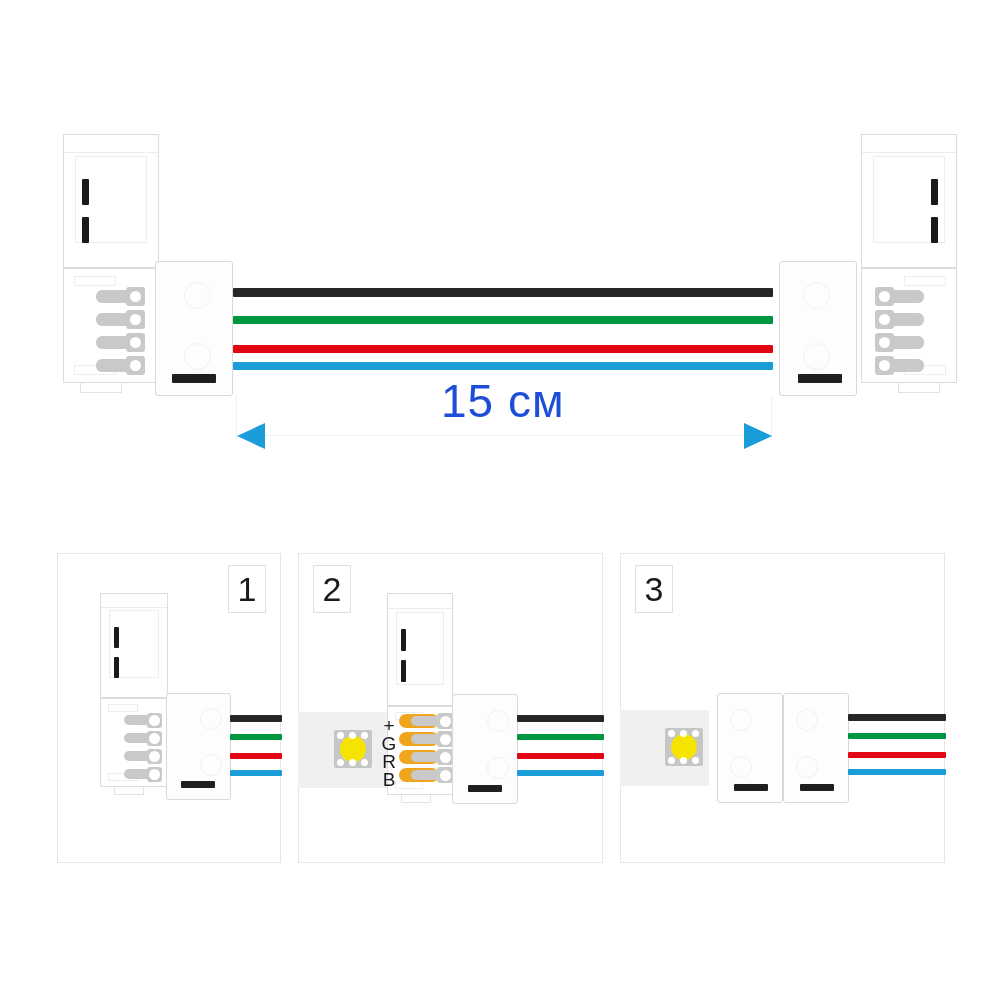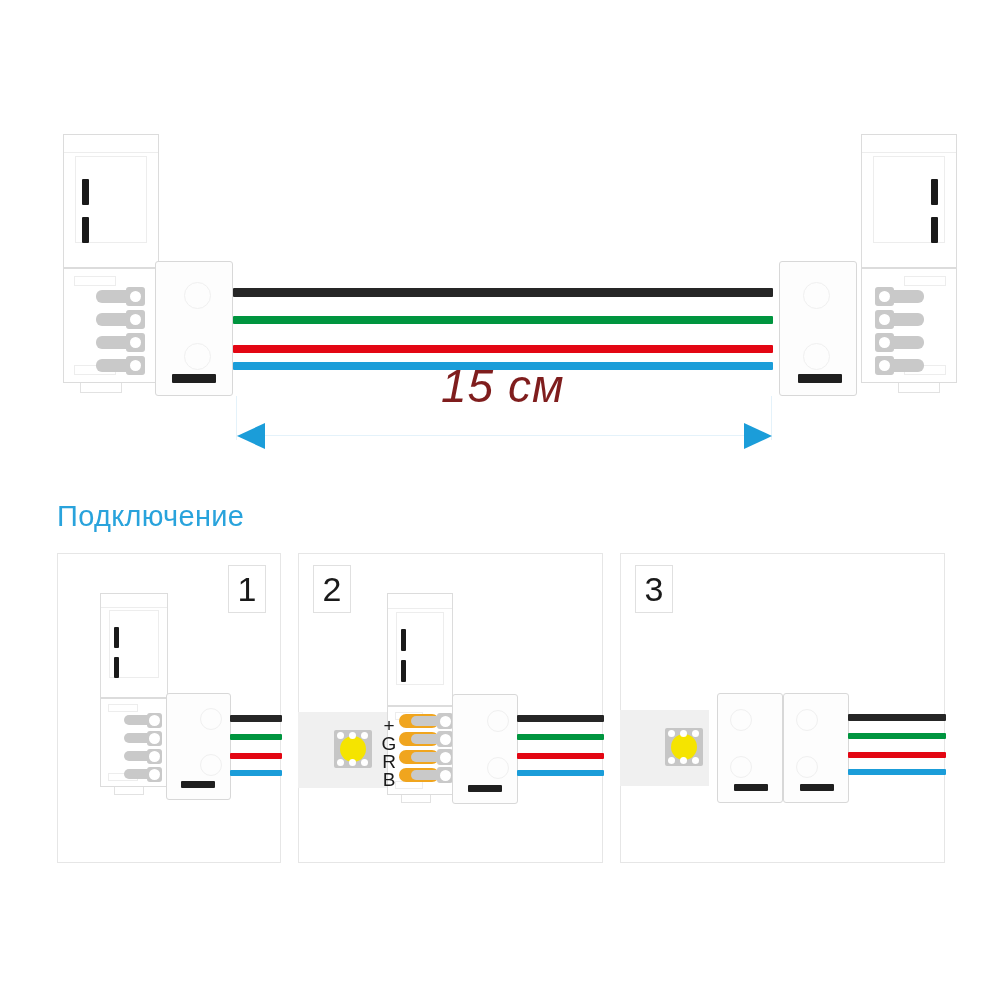--- a/index.html
+++ b/index.html
@@ -317,25 +317,24 @@
         <div class="plug-bar" style="left:18px; bottom:12px; width:44px; height:9px;"></div>
       </div>
     </div>
 
     <div>
       <div class="dim-tick" style="left:236px; top:396px; height:44px;"></div>
       <div class="dim-tick" style="left:771px; top:396px; height:44px;"></div>
       <div class="dim-line" style="left:236px; top:435px; width:536px;"></div>
       <div class="dim-arrow left" style="left: 237px; top: 423px; border-right-color: rgb(27, 157, 217);"></div>
       <div class="dim-arrow right" style="left: 744px; top: 423px; border-left-color: rgb(27, 157, 217);"></div>
-      <div id="dim-label" style="left: 441px; top: 359px; color: #7f1d1d; font-style: italic;">15 см</div>
+      <div id="dim-label" style="left: 441px; top: 374px; color: #1d4ed8;">15 см</div>
     </div>
   </div>
 
-  <div id="section-heading" style="color: rgb(41, 163, 220);">Подключение</div>
 
   <div class="panel" id="panel-1">
     <div class="badge" style="right:14px; top:11px;">1</div>
 
     <div class="lid" style="left:42px; top:39px; width:68px; height:105px;">
       <div class="lid-seam"></div>
       <div class="lid-inner"></div>
       <div class="lid-slot" style="left: 13px; top: 33px; width: 5px; height: 21px; background: rgb(26, 26, 26);"></div>
       <div class="lid-slot" style="left: 13px; top: 63px; width: 5px; height: 21px; background: rgb(26, 26, 26);"></div>
     </div>

